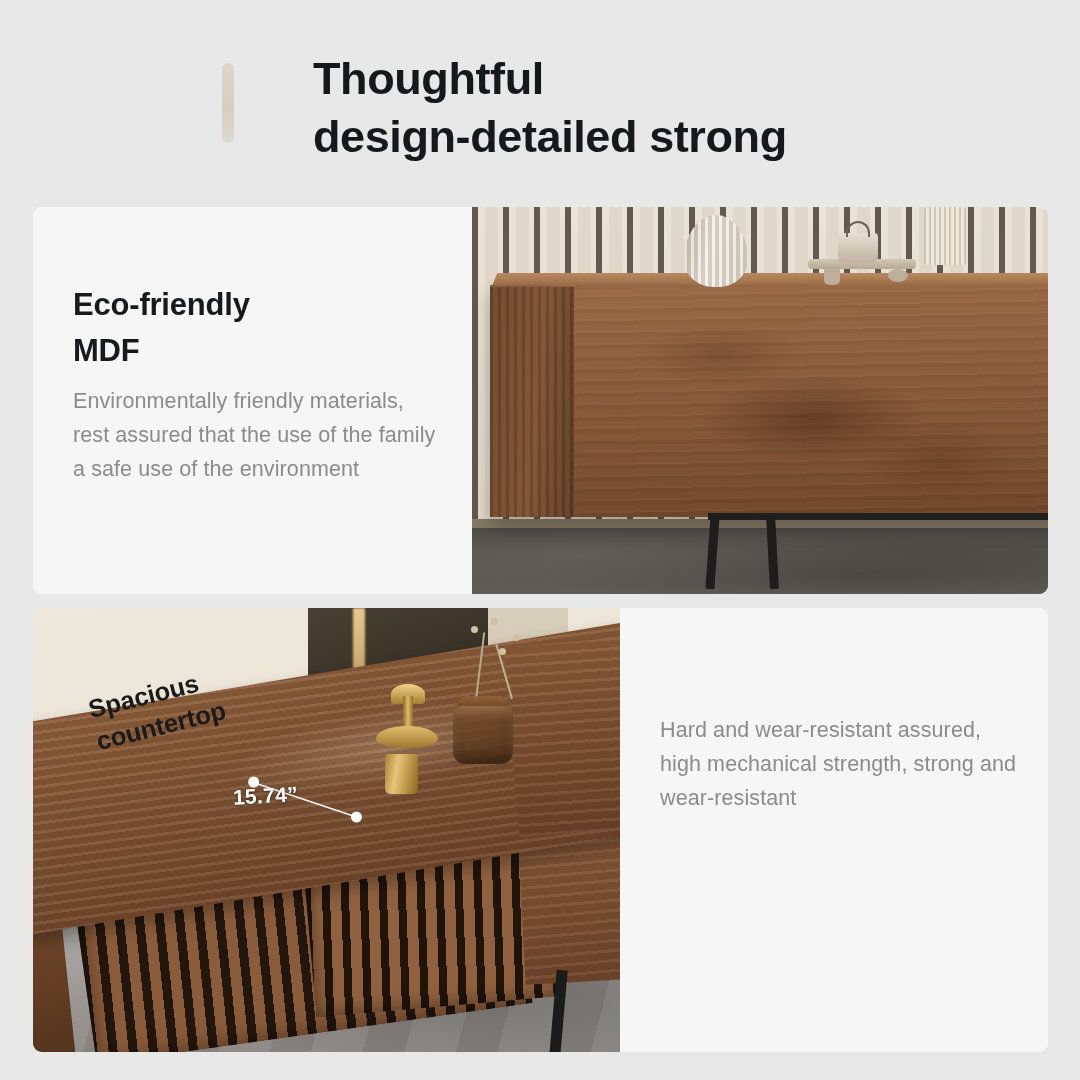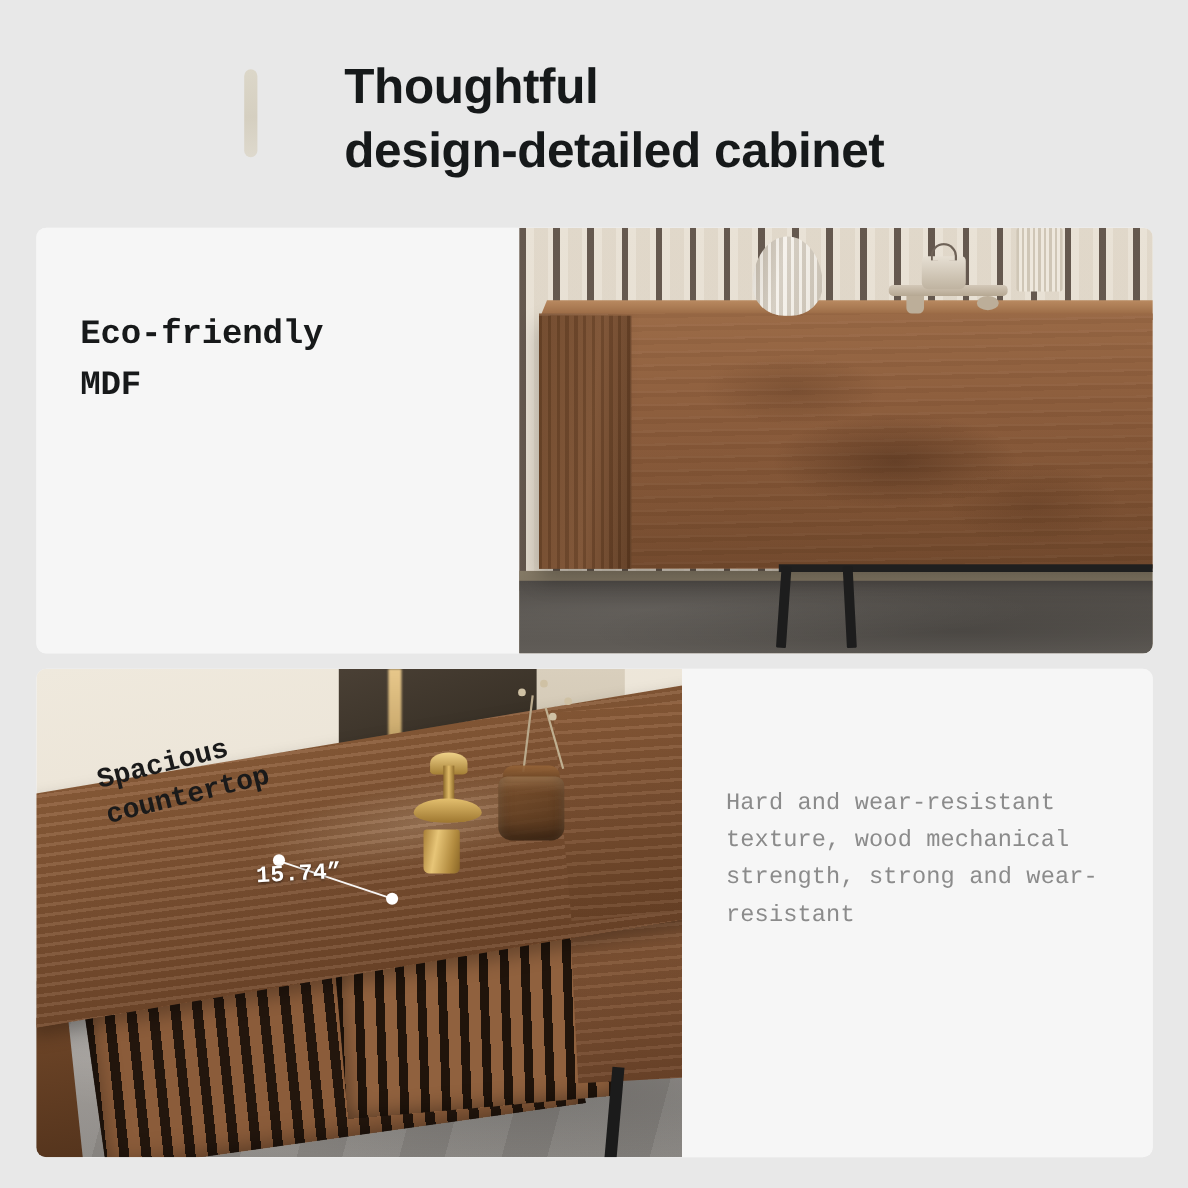--- a/index.html
+++ b/index.html
@@ -49,21 +49,20 @@
     white-space: pre-line;
   }
 
   
   .card {
     position: absolute;
     background: #f6f6f6;
     border-radius: 9px;
     overflow: hidden;
     display: flex;
-    font-family: Liberation Mono, monospace;
   }
   .card-top {
     left: 33px; top: 207px;
     width: 1015px; height: 387px;
   }
   .card-bottom {
     left: 33px; top: 608px;
     width: 1015px; height: 444px;
   }
 
@@ -422,29 +421,30 @@
   }
 </style>
 </head>
 <body>
 
 <div class="page">
 
   <div class="header">
     <div class="header-accent"></div>
     <div class="header-title">Thoughtful
-design-detailed cabinet</div>
+design-detailed strong</div>
   </div>
 
   <div class="card card-top">
 
     <div class="panel panel-top">
       <div class="panel-inner">
         <div class="feature-title">Eco-friendly
 MDF</div>
+        <div class="feature-desc">Environmentally friendly materials, rest assured that the use of the family a safe use of the environment</div>
       </div>
     </div>
 
     <div class="photo">
       <div class="ph1-wall"></div>
       <div class="ph1-slats"></div>
       <div class="ph1-floorwall"></div>
       <div class="ph1-floor"></div>
 
       <div class="ph1-top"></div>
@@ -505,18 +505,18 @@
         <line x1="222" y1="175" x2="324" y2="209" stroke="#ffffff" stroke-width="1.6" opacity="0.95"></line>
         <circle cx="221" cy="174" r="5.5" fill="#ffffff"></circle>
         <circle cx="324" cy="209" r="5.5" fill="#ffffff"></circle>
       </svg>
 
       <div class="anno-dim">15.74”</div>
     </div>
 
     <div class="panel panel-bottom">
       <div class="panel-inner">
-        <div class="feature-desc">Hard and wear-resistant texture, wood mechanical strength, strong and wear-resistant</div>
+        <div class="feature-desc">Hard and wear-resistant assured, high mechanical strength, strong and wear-resistant</div>
       </div>
     </div>
   </div>
 
 </div>
 
 </body></html>

